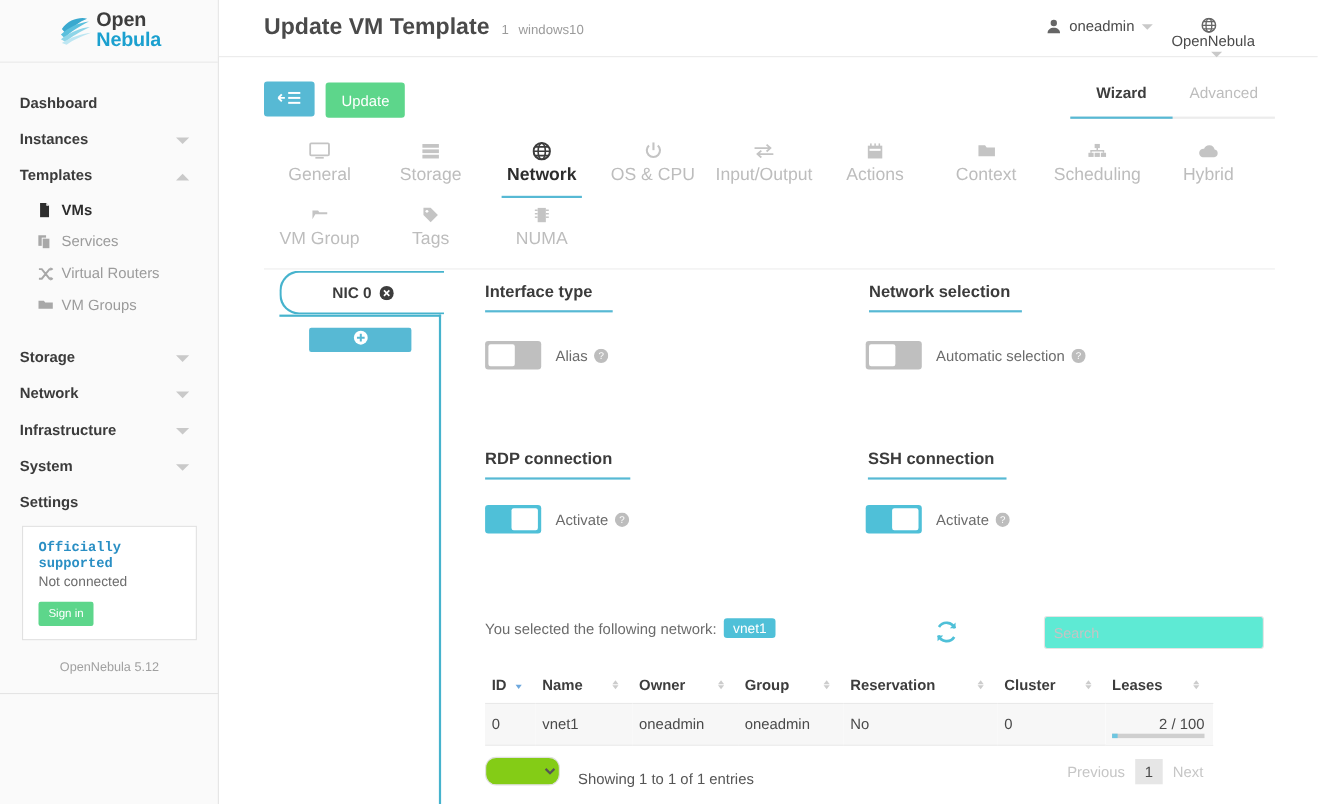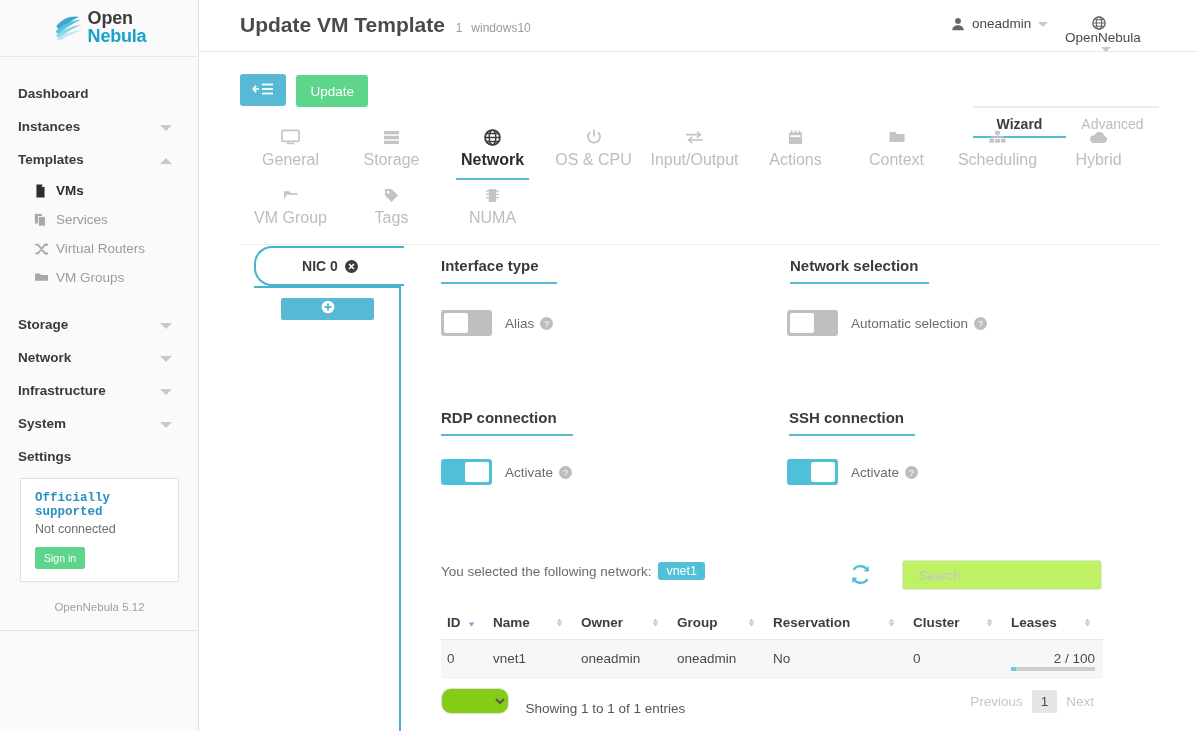--- a/index.html
+++ b/index.html
@@ -100,21 +100,21 @@
     display:inline-flex; align-items:center; justify-content:center;
   }
   #update-btn { background:#5dd68b; height:32px; padding:0 14px; margin-left:6px; font-weight:normal; }
 
   
   #wiz-tabs {
     position:absolute; left:973px; top:76px; width:186px; height:32px;
     border-bottom:2px solid #ececec; display:flex;
   }
   .wiz-tab {
-    flex:1; text-align:center; font-size:14px; cursor:pointer; padding-bottom:20px;margin-top:40px;
+    flex:1; text-align:center; font-size:14px; cursor:pointer; padding-bottom:20px;
   }
   .wiz-tab.active { color:#3d3d3d; font-weight:bold; border-bottom:2px solid #57b9d4; margin-bottom:-2px; }
   .wiz-tab.inactive { color:#bdbdbd; }
 
   
   #sect-tabs {
     position:absolute; left:240px; top:122px; width:919px;
     border-bottom:1px solid #ededed; padding-bottom:6px;
   }
   .stab-row { display:flex; }
@@ -171,23 +171,23 @@
   #sel-net {
     position:absolute; left:441px; top:562px; font-size:13.5px; color:#6b6b6b;
     display:flex; align-items:center;
   }
   .net-badge {
     background:#4fc0d8; color:#fff; border-radius:3px; padding:2px 8px;
     margin-left:7px; font-size:12.5px;
   }
   #refresh-btn { position:absolute; left:850px; top:564px; cursor:pointer; color:#4fc0d8; }
   #search-box {
-    position:absolute; left:902px; top:560px; width:200px; height:30px;
-    border:1px solid #e4e4e4; border-radius:3px; background:#bef264;
-    padding:0 16px; font-size:13px; color:#555;
+    position:absolute; left:949px; top:560px; width:200px; height:30px;
+    border:1px solid #e4e4e4; border-radius:3px; background:#5eead4;
+    padding:0 8px; font-size:13px; color:#555;
     font-family:"Liberation Sans", sans-serif;
   }
   #search-box::placeholder { color:#c4c4c4; }
 
   
   #net-table { position:absolute; left:441px; top:608px; width:662px; }
   #net-table table { border-collapse:collapse; width:100%; font-size:13.5px; }
   #net-table thead th {
     text-align:left; font-weight:bold; color:#3d3d3d; padding:7px 4px 9px 6px;
     border-bottom:1px solid #e9e9e9; position:relative; white-space:nowrap;

